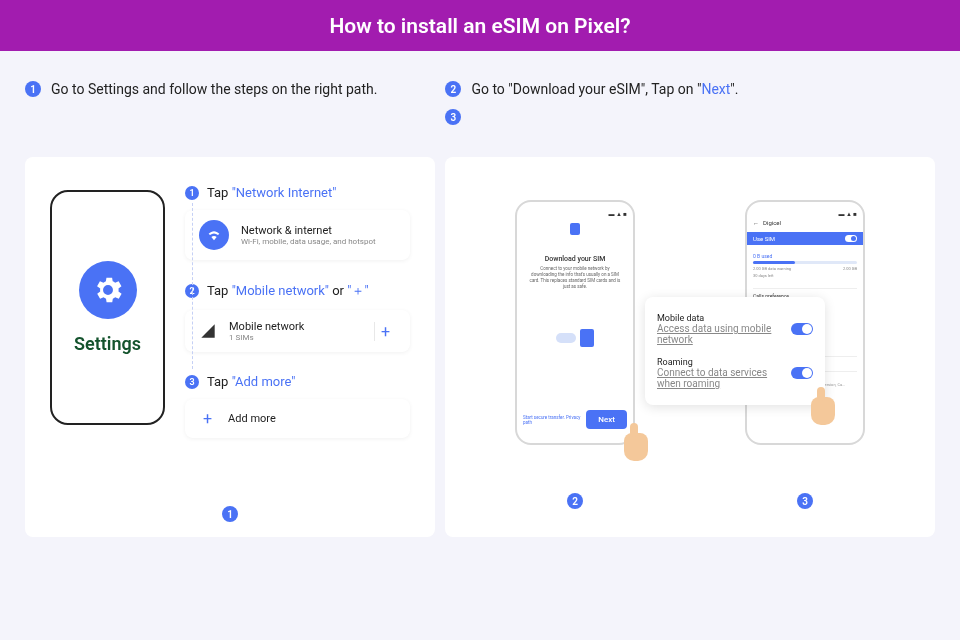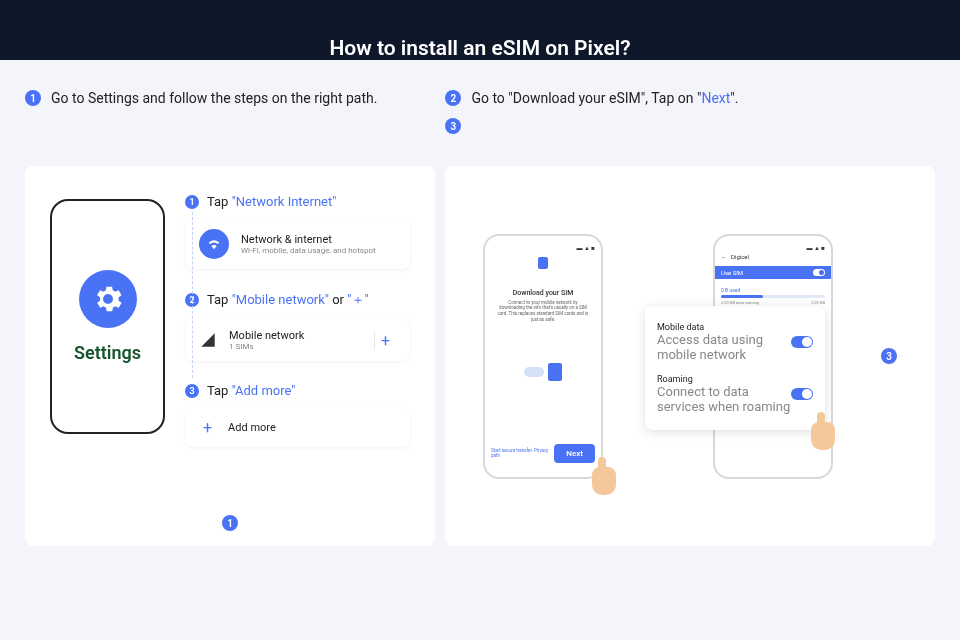--- a/index.html
+++ b/index.html
@@ -1,17 +1,17 @@
 <!DOCTYPE html>
 <html><head>
   <meta charset="utf-8">
   <style>
     * { margin: 0; padding: 0; box-sizing: border-box; font-family: -apple-system, BlinkMacSystemFont, 'Segoe UI', Roboto, sans-serif; }
     body { background: #f4f4fb; width: 960px; height: 640px; overflow: hidden; }
-    .header { background: #0f172a; height: 60px; display: flex; align-items: flex-end; justify-content: center; }
+    .header { background: #a21caf; height: 51px; display: flex; align-items: center; justify-content: center; }
     .header h1 { color: #fff; font-size: 21px; font-weight: 600; }
     .top-section { padding: 30px 25px 20px; display: flex; gap: 20px; }
     .left-instr { flex: 0 0 44%; display: flex; align-items: flex-start; gap: 10px; }
     .right-instr { flex: 1; }
     .right-instr .instr-line { display: flex; align-items: center; gap: 10px; margin-bottom: 12px; }
     .num-badge { width: 16px; height: 16px; background: #4a72f5; color: #fff; border-radius: 50%; display: inline-flex; align-items: center; justify-content: center; font-size: 10px; font-weight: 600; flex-shrink: 0; }
     .instr-text { font-size: 14px; color: #222; }
     .highlight { color: #4a72f5; }
     .cards-row { display: flex; gap: 10px; padding: 0 25px; }
     .card { background: #fff; border-radius: 8px; padding: 28px 25px; position: relative; }
@@ -63,26 +63,26 @@
     .mp2-usage { padding: 4px 0; font-size: 5px; color: #4a72f5; }
     .bar-bg { height: 3px; background: #e0e8f8; border-radius: 2px; margin-top: 2px; position: relative; }
     .bar-bg::after { content: ''; position: absolute; left: 0; top: 0; height: 100%; width: 40%; background: #4a72f5; border-radius: 2px; }
     .mp2-lines { font-size: 4px; color: #888; display: flex; justify-content: space-between; margin-top: 2px; }
     .mp2-item { font-size: 5px; padding: 4px 0; color: #333; border-top: 0.5px solid #eee; }
     .mp2-item .sub { font-size: 4px; color: #999; }
     
     .popup-overlay { position: absolute; top: 140px; left: 200px; width: 180px; background: #fff; border-radius: 8px; box-shadow: 0 2px 12px rgba(0,0,0,0.12); padding: 10px 12px; z-index: 5; }
     .popup-row { display: flex; justify-content: space-between; align-items: center; padding: 6px 0; }
     .popup-row .lbl { font-size: 9px; color: #222; }
-    .popup-row .sub { font-size: 13px; color: #888; }
+    .popup-row .sub { font-size: 10px; color: #888; text-decoration: underline; }
     .toggle-on { width: 22px; height: 12px; background: #4a72f5; border-radius: 7px; position: relative; flex-shrink: 0; }
     .toggle-on::after { content: ''; position: absolute; right: 1px; top: 1px; width: 10px; height: 10px; background: #fff; border-radius: 50%; }
     .hand2 { position: absolute; right: -10px; bottom: -20px; }
     
-    .card-right .mp-wrap { display: flex; flex-direction: row; align-items: center; gap: 48px; justify-content: flex-end; }
+    .card-right .mp-wrap { display: flex; flex-direction: column; align-items: center; gap: 48px; justify-content: flex-end; }
   </style>
 </head>
 <body>
 
 <div class="header">
   <h1>How to install an eSIM on Pixel?</h1>
 </div>
 
 <div class="top-section">
   <div class="left-instr">

